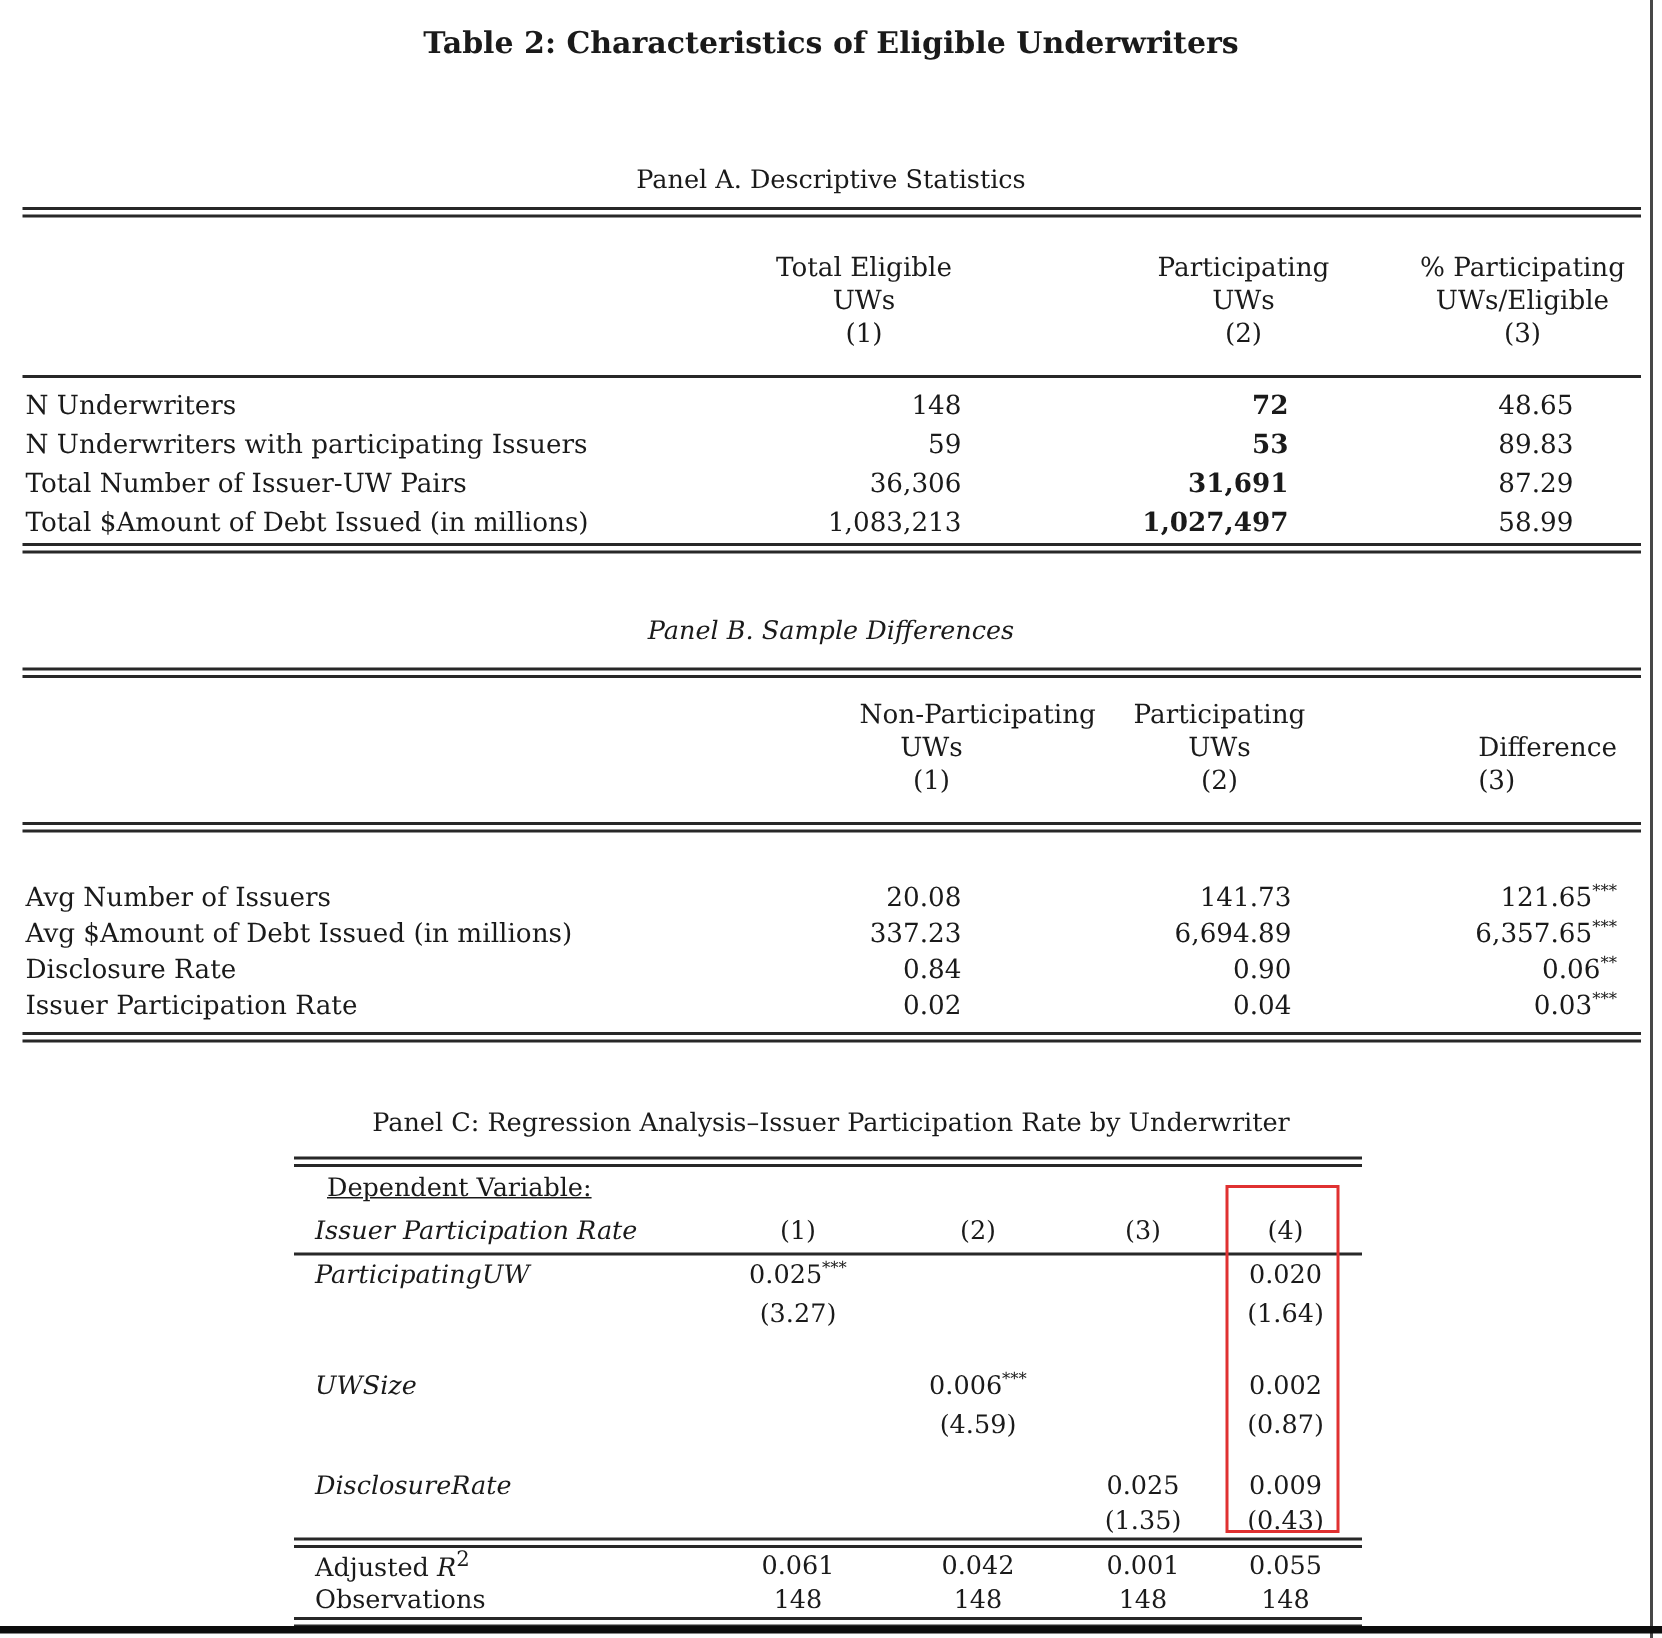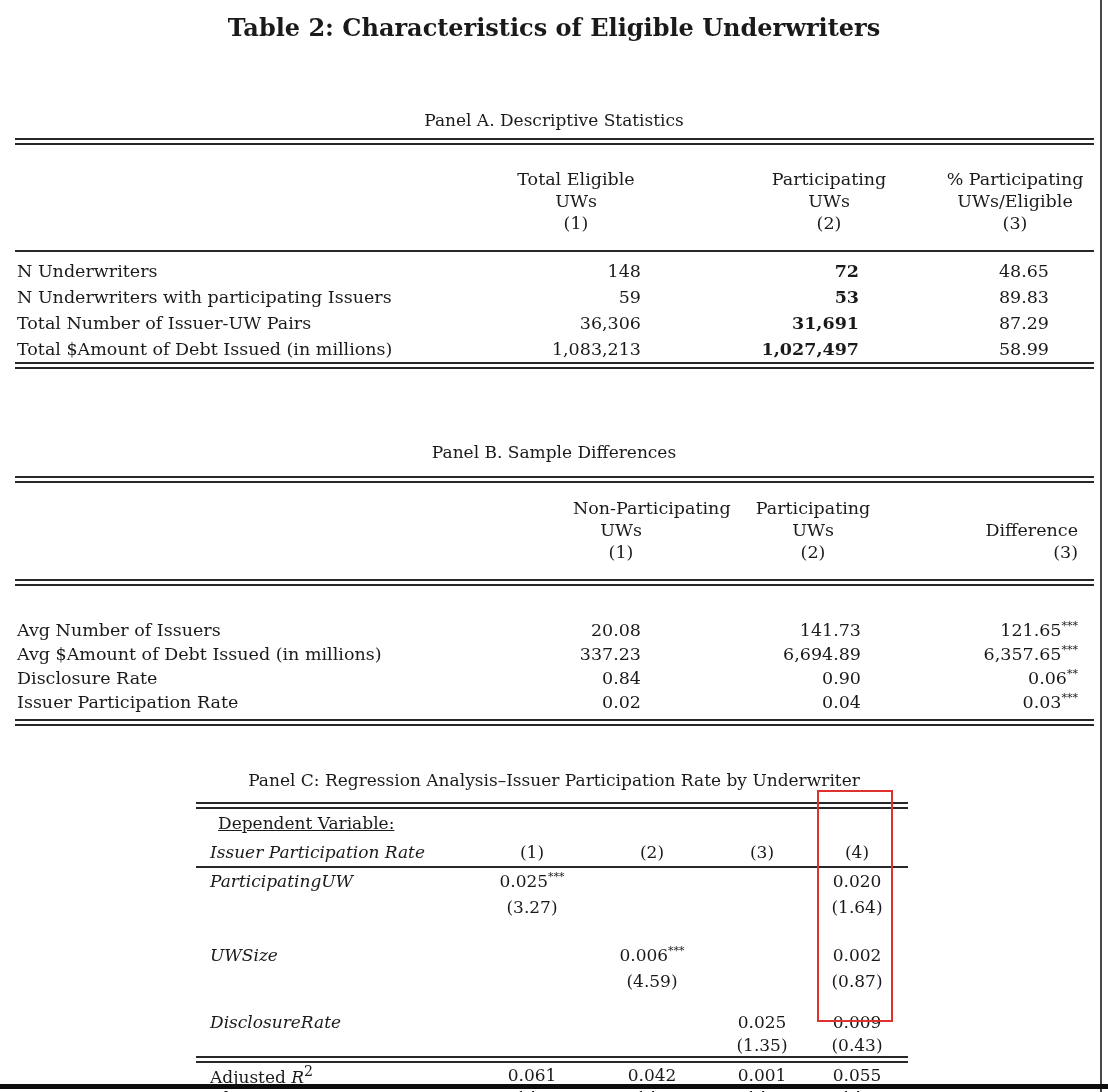--- a/index.html
+++ b/index.html
@@ -2,24 +2,24 @@
 <html><head>
 <meta charset="utf-8">
 <style>
   * { margin:0; padding:0; box-sizing:content-box; }
   html,body { background:#ffffff; }
   .page {
     position:relative; width:1108px; height:1092px; overflow:hidden;
     background:#ffffff; color:#1a1a1a;
     font-family:"DejaVu Serif","Liberation Serif",serif;
   }
-  .title { padding-top:14px; text-align:center; font-size:24px; line-height:28px; font-weight:bold; white-space:nowrap; }
+  .title { padding-top:14px; text-align:center; font-size:20px; line-height:28px; font-weight:bold; white-space:nowrap; }
   .caption { text-align:center; font-size:17px; line-height:20px; white-space:nowrap; }
   .cap-a { margin-top:68px; }
-  .cap-b { margin-top:73px; }
+  .cap-b { margin-top:42px;font-style:italic; }
   .cap-c { margin-top:44px; }
 
   .panel-ab { margin:0 14px 0 15px; width:1079px; }
   .panel-c  { margin-left:196px; width:712px; }
 
   .rule-dbl { height:3px; border-top:2px solid #282828; border-bottom:2px solid #282828; }
   .rule-1   { height:0; border-top:2px solid #282828; }
   .m8  { margin-top:8px; }  .m14 { margin-top:14px; }
   .m5  { margin-top:5px; }  .m12 { margin-top:12px; }
 
@@ -30,21 +30,21 @@
   .tab { width:1079px; }
   col.ca0 { width:436px; } col.ca1 { width:218px; } col.ca2 { width:218px; } col.ca3 { width:207px; }
   .head-a { height:105px; }
   .head-b { height:96px; }
   .head-a td, .head-b td { vertical-align:bottom; text-align:center; padding-bottom:16px; }
   .head-b td { padding-bottom:16px; }
   .hc div { line-height:22px; }
   .pa1 { padding-left:32px; } .pa2 { padding-left:102px; } .pa3 { padding-left:49px; }
   .pb1 { padding-left:122px; } .pb2 { padding-left:70px; }
   .pb3 { text-align:right !important; padding-right:16px; }
-  .hblock { display:inline-block; text-align:right; }
+  .hblock { display:inline-block; text-align:left; }
 
   .body-a td { height:26px; }
   .body-a tr:first-child td { padding-top:6px; }
   .body-b td { height:24px; }
   .body-b tr:first-child td { padding-top:32px; }
   .lbl { text-align:left; padding-left:2px; }
   .num { text-align:right; }
   .na1 { padding-right:28px; } .na2 { padding-right:28px;font-weight:bold; } .na3 { padding-right:45px; }
   .nb1 { padding-right:28px; } .nb2 { padding-right:26px; } .nb3 { padding-right:16px; }
   sup.stars { font-size:11px; line-height:0; }

